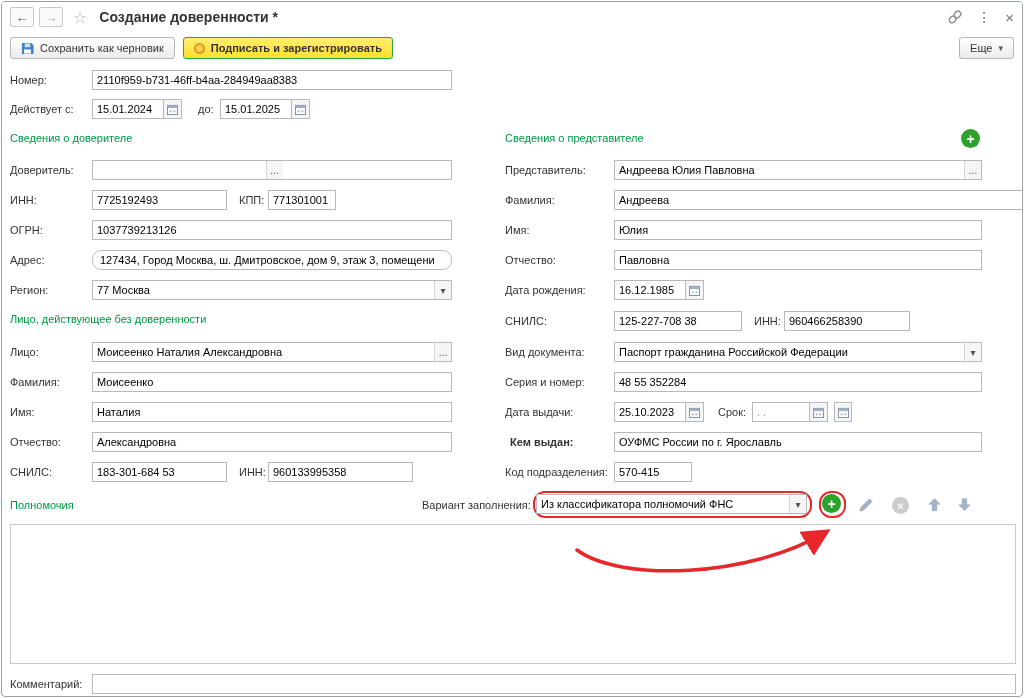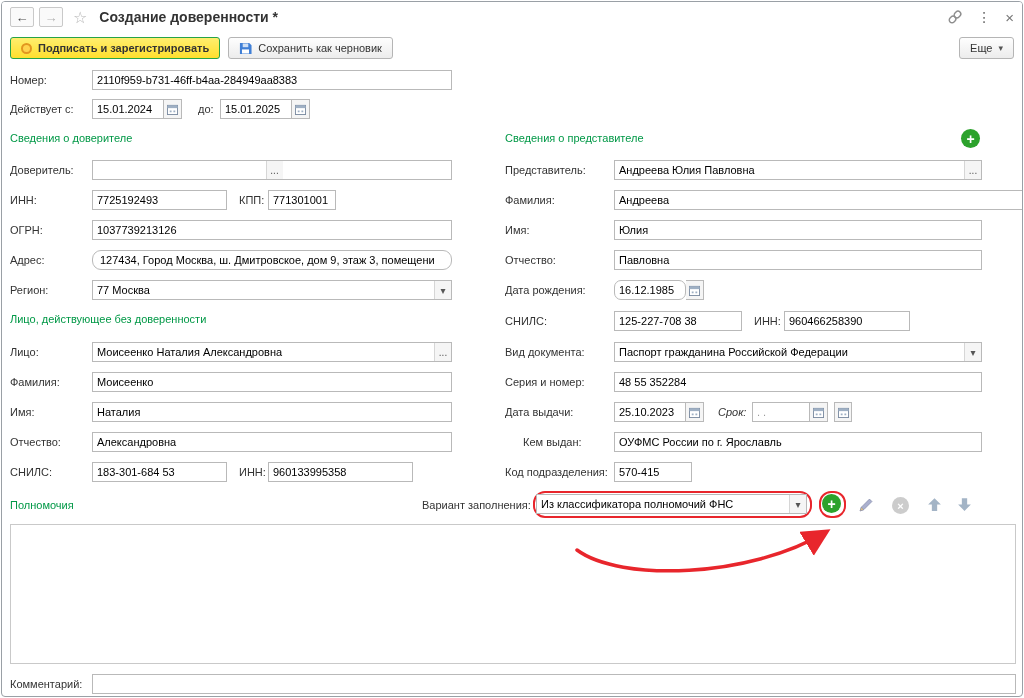--- a/index.html
+++ b/index.html
@@ -63,32 +63,32 @@
           <rect x="1" y="5.2" width="7" height="5.6" rx="2.8"></rect>
           <rect x="8" y="5.2" width="7" height="5.6" rx="2.8"></rect>
         </g>
       </svg>
       <div class="kebab"><span>⋮</span></div>
       <div class="closex"><span>×</span></div>
     </div>
   </div>
 
   <div class="toolbar">
-    <div class="btn primary">
-      <span class="seal"></span>
-      <span>Подписать и зарегистрировать</span>
-    </div>
     <div class="btn">
       <svg width="13" height="13" viewBox="0 0 14 14">
         <path d="M1 1 h10 l2.5 2.5 V13 H1 z" fill="#3f7fd6"></path>
         <rect x="3.2" y="8" width="7.6" height="4.4" fill="#fff"></rect>
         <rect x="4" y="1.6" width="6" height="4" fill="#cfe0f5"></rect>
       </svg>
       <span>Сохранить как черновик</span>
     </div>
+    <div class="btn primary">
+      <span class="seal"></span>
+      <span>Подписать и зарегистрировать</span>
+    </div>
     <div class="btn more">
       <span>Еще</span>
       <span class="dropcaret">▾</span>
     </div>
   </div>
 
   <div class="lbl" style="left:8px; top:72px;">Номер:</div>
   <div class="inp" style="left:90px; top:68px; width:360px;">
     <span class="val">2110f959-b731-46ff-b4aa-284949aa8383</span>
   </div>
@@ -208,21 +208,21 @@
   <div class="inp" style="left:612px; top:218px; width:368px;">
     <span class="val">Юлия</span>
   </div>
 
   <div class="lbl" style="left:503px; top:252px;">Отчество:</div>
   <div class="inp" style="left:612px; top:248px; width:368px;">
     <span class="val">Павловна</span>
   </div>
 
   <div class="lbl" style="left:503px; top:282px;">Дата рождения:</div>
-  <div class="inp" style="left:612px; top:278px; width:72px;border-radius:7px;">
+  <div class="inp" style="left:612px; top:278px; width:72px;">
     <span class="val">16.12.1985</span>
   </div>
   <div class="calbtn" style="left:684px; top:278px;">
     <svg width="11" height="11" viewBox="0 0 12 12">
         <rect x="0.5" y="1.5" width="11" height="10" fill="#fff" stroke="#7a8aa0"></rect>
         <rect x="0.5" y="1.5" width="11" height="3" fill="#9fb0c4"></rect>
         <path d="M3 7h2v2H3zM7 7h2v2H7z" fill="#9fb0c4"></path>
       </svg>
   </div>
 
@@ -252,40 +252,40 @@
   <div class="inp" style="left:612px; top:400px; width:72px;">
     <span class="val">25.10.2023</span>
   </div>
   <div class="calbtn" style="left:684px; top:400px;">
     <svg width="11" height="11" viewBox="0 0 12 12">
         <rect x="0.5" y="1.5" width="11" height="10" fill="#fff" stroke="#7a8aa0"></rect>
         <rect x="0.5" y="1.5" width="11" height="3" fill="#9fb0c4"></rect>
         <path d="M3 7h2v2H3zM7 7h2v2H7z" fill="#9fb0c4"></path>
       </svg>
   </div>
-  <div class="lbl" style="left:716px; top:404px;font-style:italic;">Срок:</div>
+  <div class="lbl" style="left:716px; top:404px;">Срок:</div>
   <div class="inp" style="left:750px; top:400px; width:58px;">
     <span class="val" style="color:#9a9a9a;">.  .</span>
   </div>
   <div class="calbtn" style="left:808px; top:400px;">
     <svg width="11" height="11" viewBox="0 0 12 12">
         <rect x="0.5" y="1.5" width="11" height="10" fill="#fff" stroke="#7a8aa0"></rect>
         <rect x="0.5" y="1.5" width="11" height="3" fill="#9fb0c4"></rect>
         <path d="M3 7h2v2H3zM7 7h2v2H7z" fill="#9fb0c4"></path>
       </svg>
   </div>
   <div class="calbtn" style="left:832px; top:400px; border-left:1px solid #b9b9b9;">
     <svg width="11" height="11" viewBox="0 0 12 12">
         <rect x="0.5" y="1.5" width="11" height="10" fill="#fff" stroke="#7a8aa0"></rect>
         <rect x="0.5" y="1.5" width="11" height="3" fill="#9fb0c4"></rect>
         <path d="M3 7h2v2H3zM7 7h2v2H7z" fill="#9fb0c4"></path>
       </svg>
   </div>
 
-  <div class="lbl" style="left:521px; top:434px;">Кем выдан:</div>
+  <div class="lbl" style="left:508px; top:434px;font-weight:bold;">Кем выдан:</div>
   <div class="inp" style="left:612px; top:430px; width:368px;">
     <span class="val">ОУФМС России по г. Ярославль</span>
   </div>
 
   <div class="lbl" style="left:503px; top:464px;">Код подразделения:</div>
   <div class="inp" style="left:612px; top:460px; width:78px;">
     <span class="val">570-415</span>
   </div>
 
   <div class="sec" style="left:8px; top:497px;">Полномочия</div>

